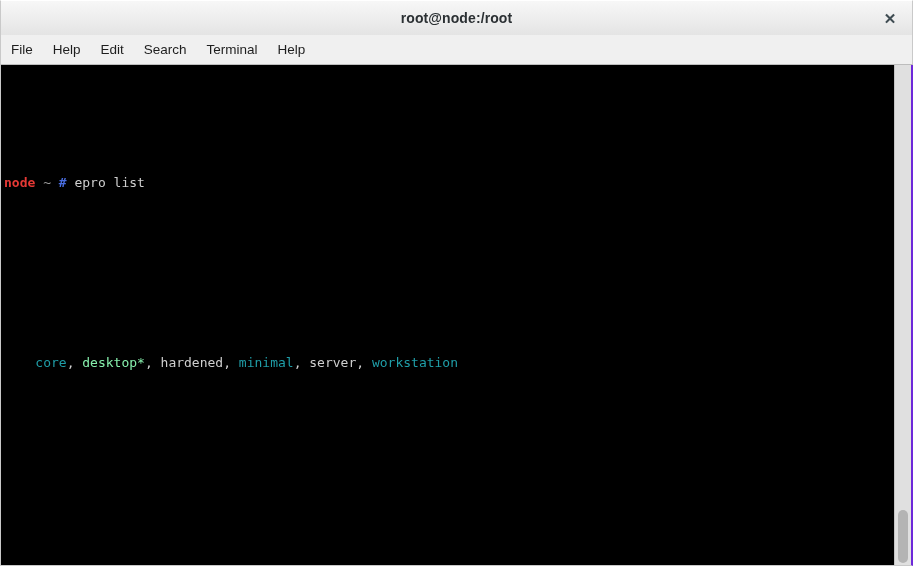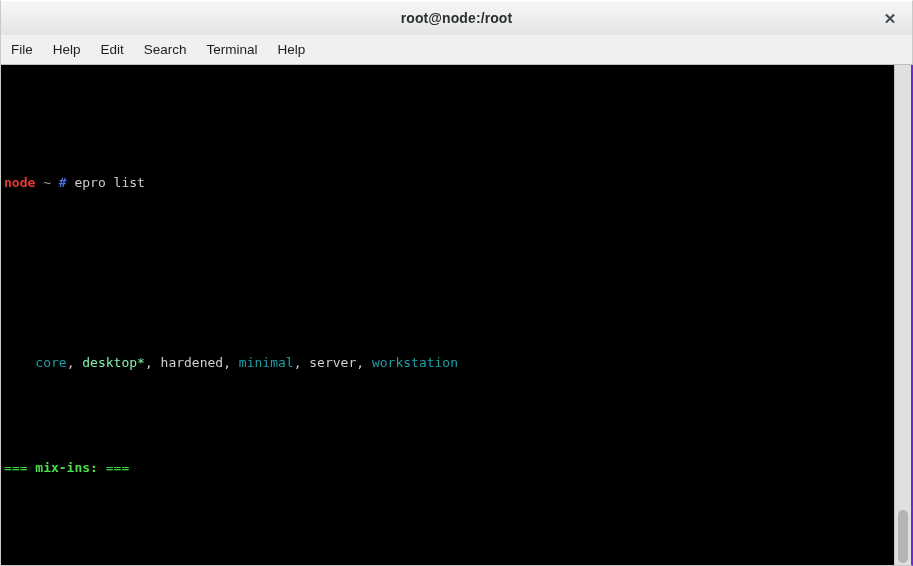--- a/index.html
+++ b/index.html
@@ -165,21 +165,20 @@
 
       <span class="line"><span class="c-red">node</span><span class="c-default"> </span><span class="c-gray">~</span><span class="c-default"> </span><span class="c-blue">#</span><span class="c-default"> </span><span class="c-white">epro list</span></span>
 
       <span class="blank"></span>
 
 
       <span class="blank"></span>
       <span class="line"><span class="c-default"> </span><span class="c-default">   </span><span class="c-cyan">core</span><span class="c-white">, </span><span class="c-cyanb">desktop*</span><span class="c-white">, </span><span class="c-white">hardened</span><span class="c-white">, </span><span class="c-cyan">minimal</span><span class="c-white">, </span><span class="c-white">server</span><span class="c-white">, </span><span class="c-cyan">workstation</span></span>
 
       <span class="blank"></span>
-      <span class="line"><span class="c-green">=== </span><span class="c-greenb">mix-ins:</span><span class="c-green"> ===</span></span>
 
       
       
 
       
       
 
       
       
 

